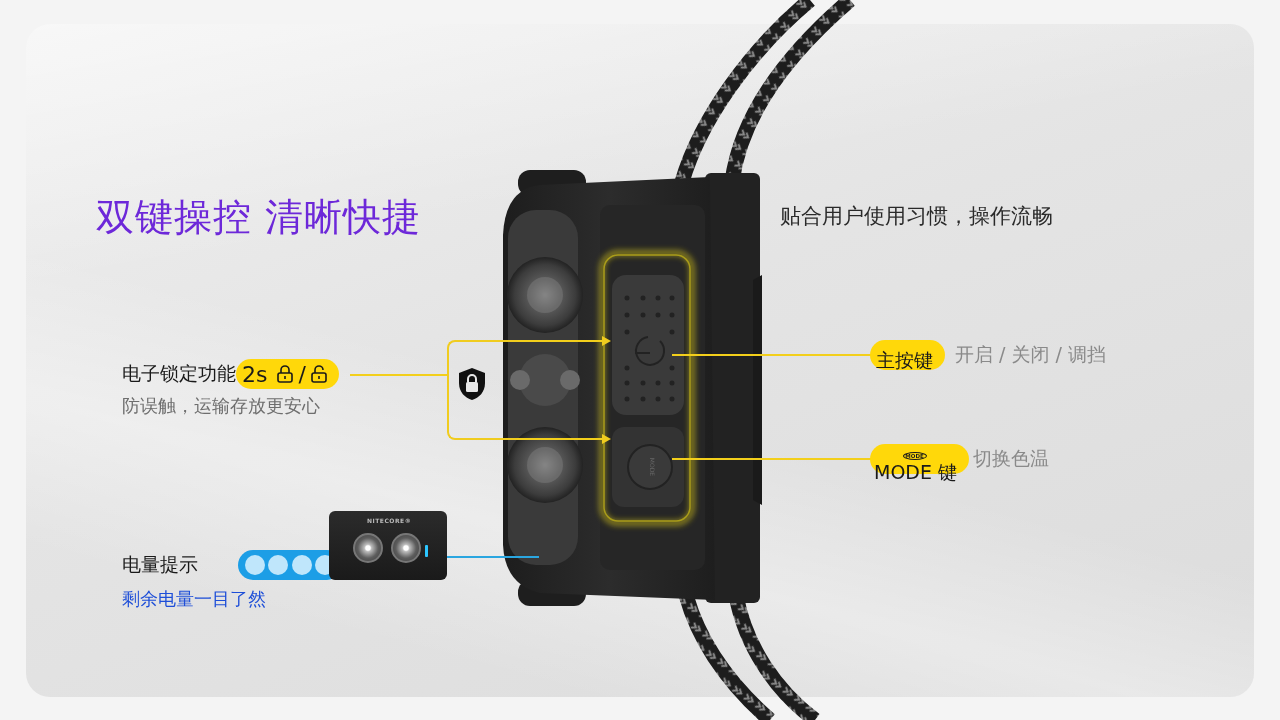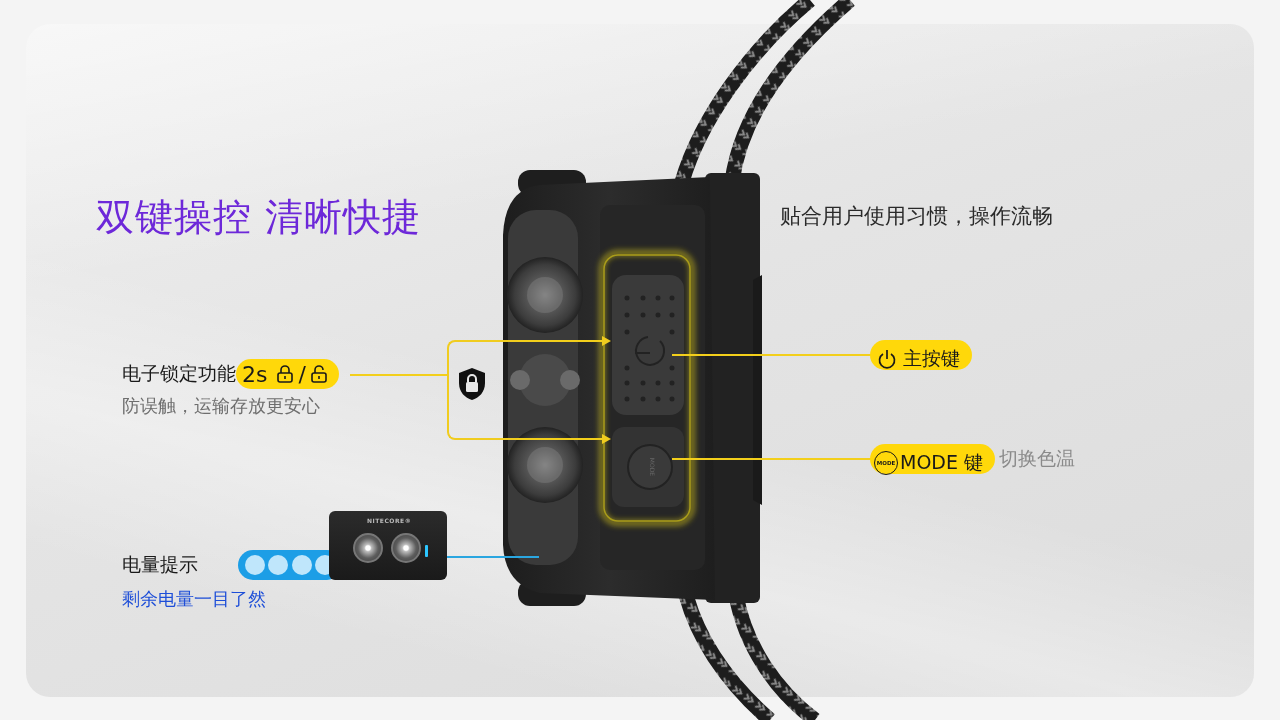--- a/index.html
+++ b/index.html
@@ -66,21 +66,21 @@
     background: linear-gradient(180deg, #2b2b2b, #1a1a1a); overflow: hidden;
   }
   .thumb .brand { position: absolute; left: 38px; top: 6px; font-size: 6px; color: #bbb; letter-spacing: 0.5px; font-weight: bold; }
   .thumb .lens { position: absolute; top: 22px; width: 30px; height: 30px; border-radius: 50%;
     background: radial-gradient(circle, #ffffff 0 12%, #bcbcbc 20%, #5d5d5d 55%, #3a3a3a 100%); border: 2px solid #777; }
   .thumb .ind { position: absolute; left: 96px; top: 34px; width: 3px; height: 12px; background: #2cc6ff; border-radius: 1px; }
   .blue-line { position: absolute; left: 447px; top: 556px; width: 92px; height: 1.5px; background: #2aa6e0; }
 
   
   .right-row { position: absolute; display: flex; align-items: center; height: 30px; }
-  .right-pill { font-size: 19px; padding: 8px 12px 0 6px; }
+  .right-pill { font-size: 19px; padding: 8px 12px 0 6px; flex-direction: column; }
   .right-pill svg { width: 22px; height: 22px; margin-right: 5px; }
   .right-desc { font-size: 19px; color: #8a8a8a; margin-left: 10px; white-space: nowrap; }
   .mode-badge { width: 24px; height: 24px; border-radius: 50%; border: 1.5px solid #1a1a1a; font-size: 5.5px; display: flex; align-items: center; justify-content: center; font-weight: bold; margin-right: 2px; }
   .mode-text { font-size: 19px; }
 
   
   .device { position: absolute; left: 500px; top: 165px; width: 270px; height: 445px; }
   .cord { position: absolute; }
 </style>
 </head>
@@ -232,20 +232,21 @@
 
 <div class="line-y" style="left:672px;top:354px;width:202px"></div>
 <div class="right-row" style="left:870px;top:340px">
   <span class="pill-yellow right-pill">
     <svg viewBox="0 0 22 22">
         <path d="M7 6 A7.5 7.5 0 1 0 15 6" fill="none" stroke="#1a1a1a" stroke-width="1.7"></path>
         <line x1="11" y1="2" x2="11" y2="11" stroke="#1a1a1a" stroke-width="1.7"></line>
       </svg>
     <span>主按键</span>
   </span>
+  <span class="right-desc">开启 / 关闭 / 调挡</span>
 </div>
 
 <div class="line-y" style="left:672px;top:458px;width:202px"></div>
 <div class="right-row" style="left:870px;top:444px">
   <span class="pill-yellow right-pill" style="padding-left:4px">
     <span class="mode-badge">MODE</span>
     <span class="mode-text">MODE 键</span>
   </span>
   <span class="right-desc" style="margin-left:4px">切换色温</span>
 </div>

